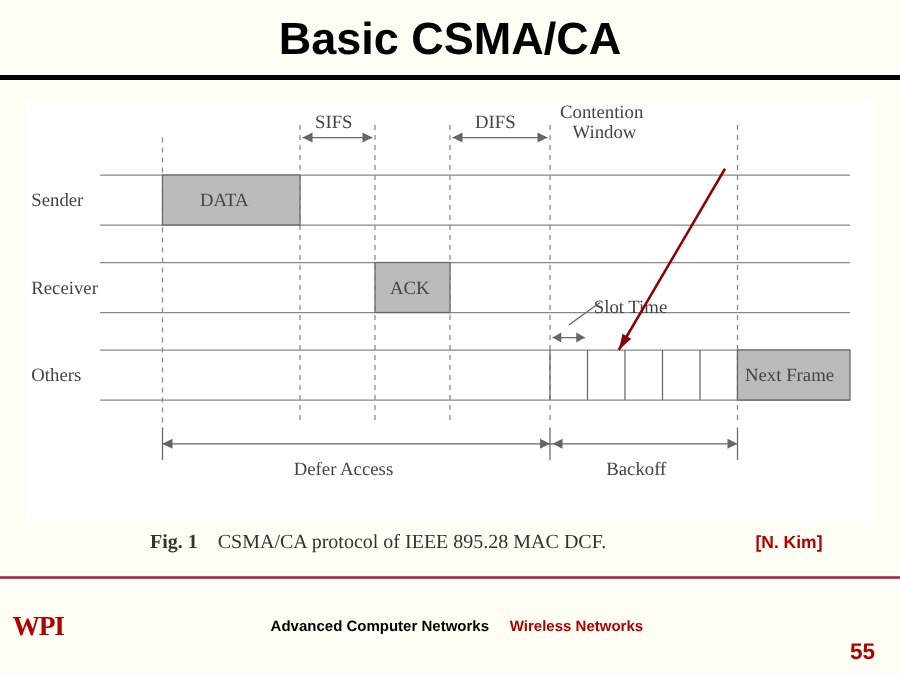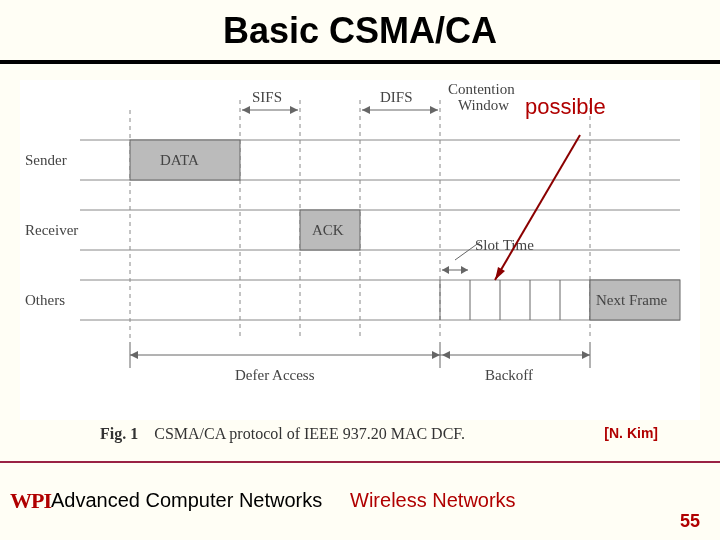--- a/index.html
+++ b/index.html
@@ -41,21 +41,21 @@
     height: 100%;
   }
   .caption {
     position: absolute;
     top: 425px;
     left: 100px;
     font-family: Georgia, 'Times New Roman', serif;
     font-size: 16px;
     color: #333;
   }
-  .caption .figlabel { font-weight: bold; }
+  .caption .figlabel { font-weight: bold; margin-left: 20px; }
   .citation {
     position: absolute;
     top: 425px;
     right: 30px;
     font-size: 14px;
     font-weight: bold;
     color: #b00000;
   }
   .annotation {
     position: absolute;
@@ -79,23 +79,23 @@
   }
   .logo {
     font-family: Georgia, serif;
     font-weight: bold;
     font-size: 22px;
     color: #b00000;
     letter-spacing: -1px;
   }
   .footer-course {
     flex: 1;
-    text-align: left;
-    font-size: 20px;
-    font-weight: normal;
+    text-align: center;
+    font-size: 12px;
+    font-weight: bold;
     color: #000;
   }
   .footer-topic { color: #b00000; }
   .pagenum {
     font-size: 18px;
     font-weight: bold;
     color: #b00000;
     padding-right: 10px;
     margin-top: 42px;
   }
@@ -185,27 +185,26 @@
       <polygon points="570,275 562,271 562,279" fill="#666"></polygon>
       <line x1="570" y1="262" x2="570" y2="288" stroke="#666"></line>
       <text class="svgtext" x="465" y="300">Backoff</text>
 
       <line x1="560" y1="55" x2="475" y2="200" stroke="#8b0000" stroke-width="2"></line>
       <polygon points="475,200 485,191 478,187" fill="#8b0000"></polygon>
     </svg>
   </div>
 
   <div class="annotation">
-    <div>possible</div>
   </div>
 
   <div class="caption">
     <span class="figlabel">Fig. 1</span>
     &nbsp;&nbsp;
-    <span>CSMA/CA protocol of IEEE 937.20 MAC DCF.</span>
+    <span>CSMA/CA protocol of IEEE 895.28 MAC DCF.</span>
   </div>
 
   <div class="citation">[N.  Kim]</div>
 
   <div class="footer">
     <span class="logo">WPI</span>
     <span class="footer-course">
       <span>Advanced Computer Networks</span>
       &nbsp;&nbsp;&nbsp;
       <span class="footer-topic">Wireless Networks</span>

